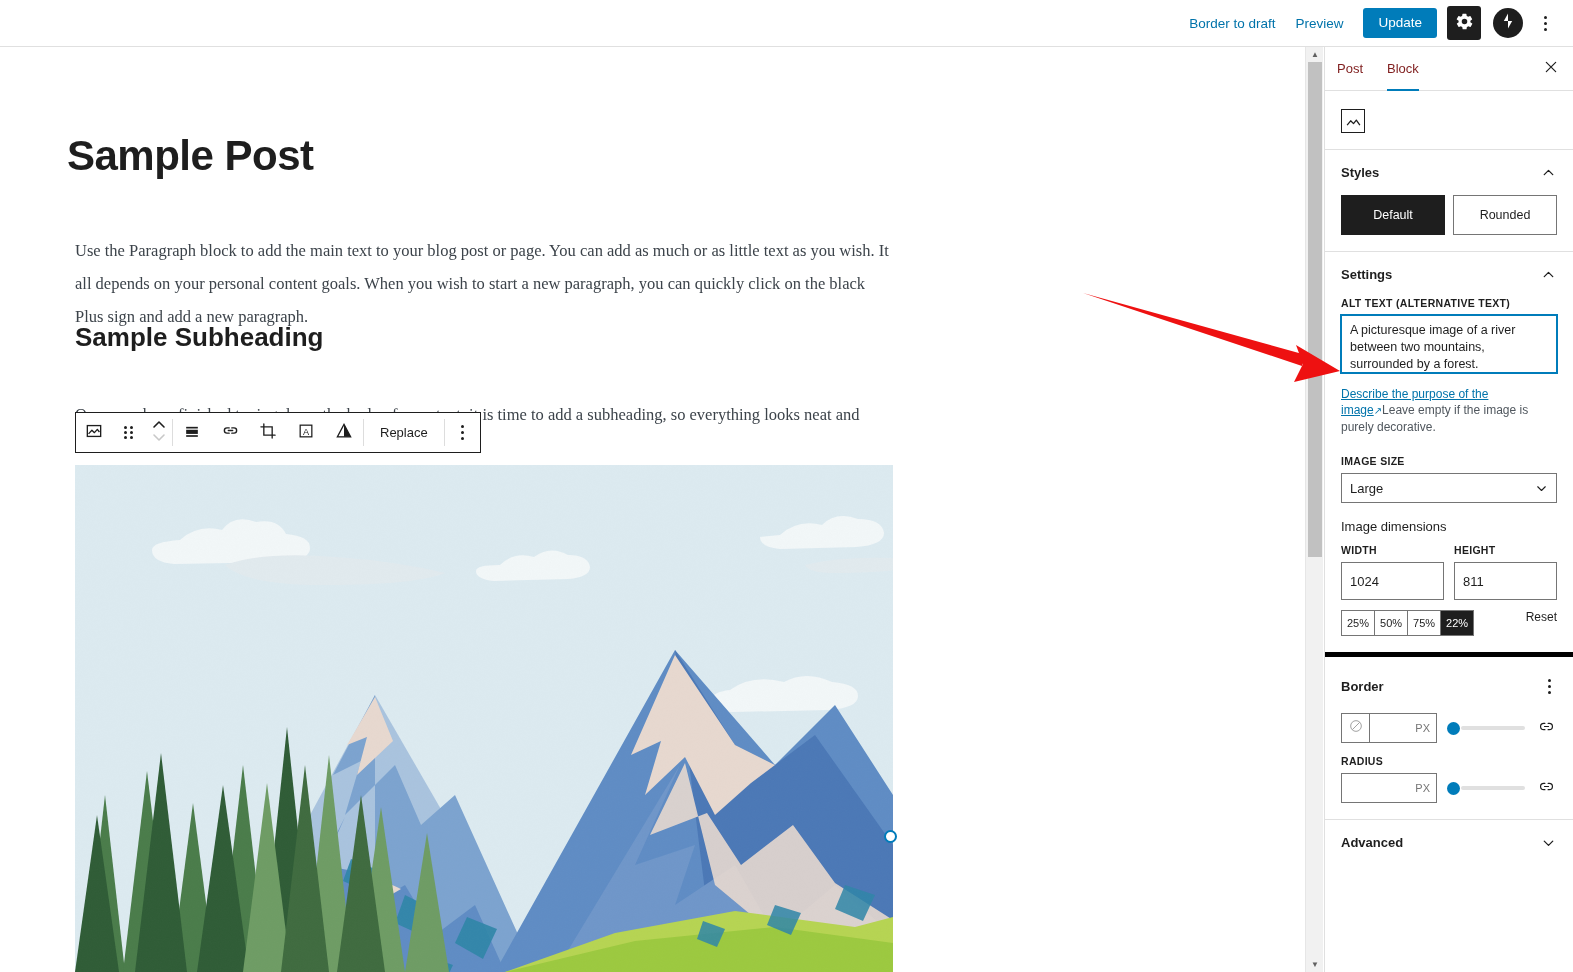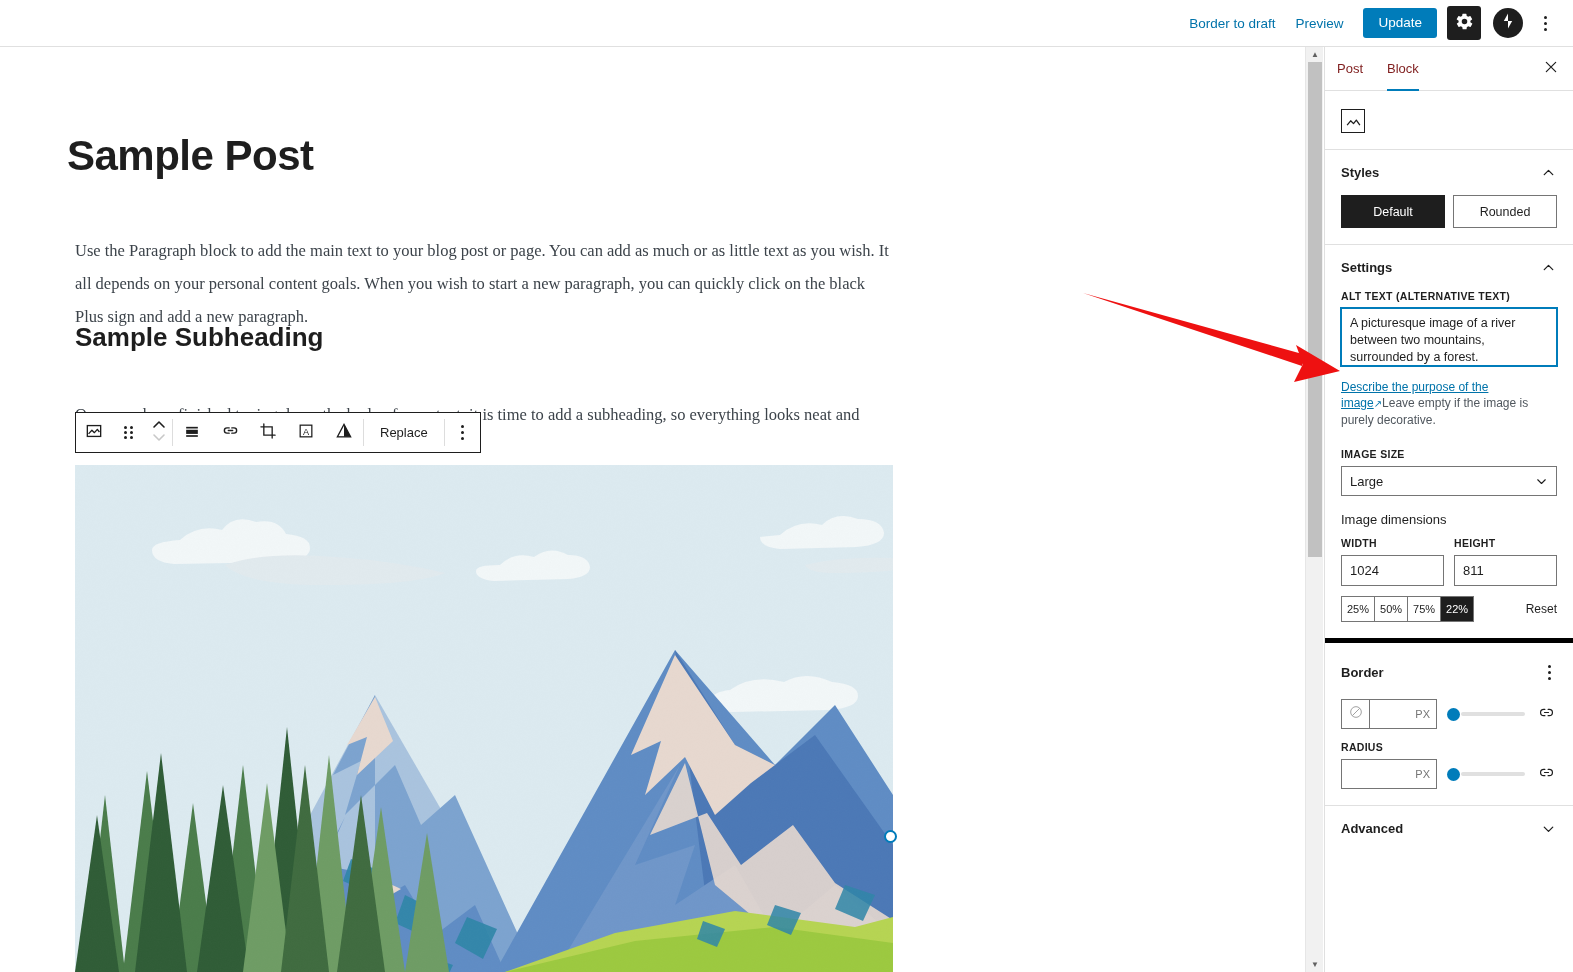--- a/index.html
+++ b/index.html
@@ -169,21 +169,21 @@
   .panel-head {
     display: flex; align-items: center; justify-content: space-between;
     padding: 14px 16px; cursor: pointer;
   }
   .panel-title { font-size: 13px; font-weight: 700; color: #1e1e1e; }
   .chev { color: #1e1e1e; display: flex; }
 
   
   #styles-row { display: flex; gap: 8px; padding: 0 16px 16px; }
   .style-btn {
-    flex: 1; height: 33px; font-size: 12.5px;
+    flex: 1; height: 40px; font-size: 12.5px;
     display: flex; align-items: center; justify-content: center;
     border: 1px solid #757575; background: #fff; color: #1e1e1e;
     cursor: pointer; font-family: inherit;
   }
   .style-btn.selected { background: #1e1e1e; color: #fff; border-color: #1e1e1e; }
 
   .field-label {
     font-size: 10.5px; font-weight: 700; letter-spacing: 0.3px;
     color: #1e1e1e; text-transform: uppercase; margin-bottom: 6px;
     display: block;
@@ -206,25 +206,25 @@
   }
   .select-wrap { position: relative; }
   .select-chev {
     position: absolute; right: 8px; top: 50%; transform: translateY(-50%);
     pointer-events: none; color: #1e1e1e; display: flex;
   }
   #image-dimensions-label { font-size: 13px; color: #1e1e1e; margin: 16px 0 10px; }
   #dim-row { display: flex; gap: 10px; }
   .dim-col { flex: 1; }
   .dim-input {
-    width: 100%; height: 31px; border: 1px solid #757575;
+    width: 100%; height: 38px; border: 1px solid #757575;
     font-size: 13px; color: #1e1e1e; padding: 0 8px;
     font-family: inherit; background: #fff;
   }
-  #scale-row { display: flex; align-items: center; margin-top: 10px; }
+  #scale-row { display: flex; align-items: flex-start; margin-top: 10px; }
   #scale-group { display: flex; border: 1px solid #757575; }
   .scale-btn {
     min-width: 32px; height: 24px; font-size: 11px;
     display: flex; align-items: center; justify-content: center;
     background: #fff; color: #1e1e1e; cursor: pointer;
     border-right: 1px solid #757575; padding: 0 5px;
   }
   .scale-btn:last-child { border-right: none; }
   .scale-btn.selected { background: #1e1e1e; color: #fff; }
   #reset-button { margin-left: auto; font-size: 12px; color: #1e1e1e; cursor: pointer; }

